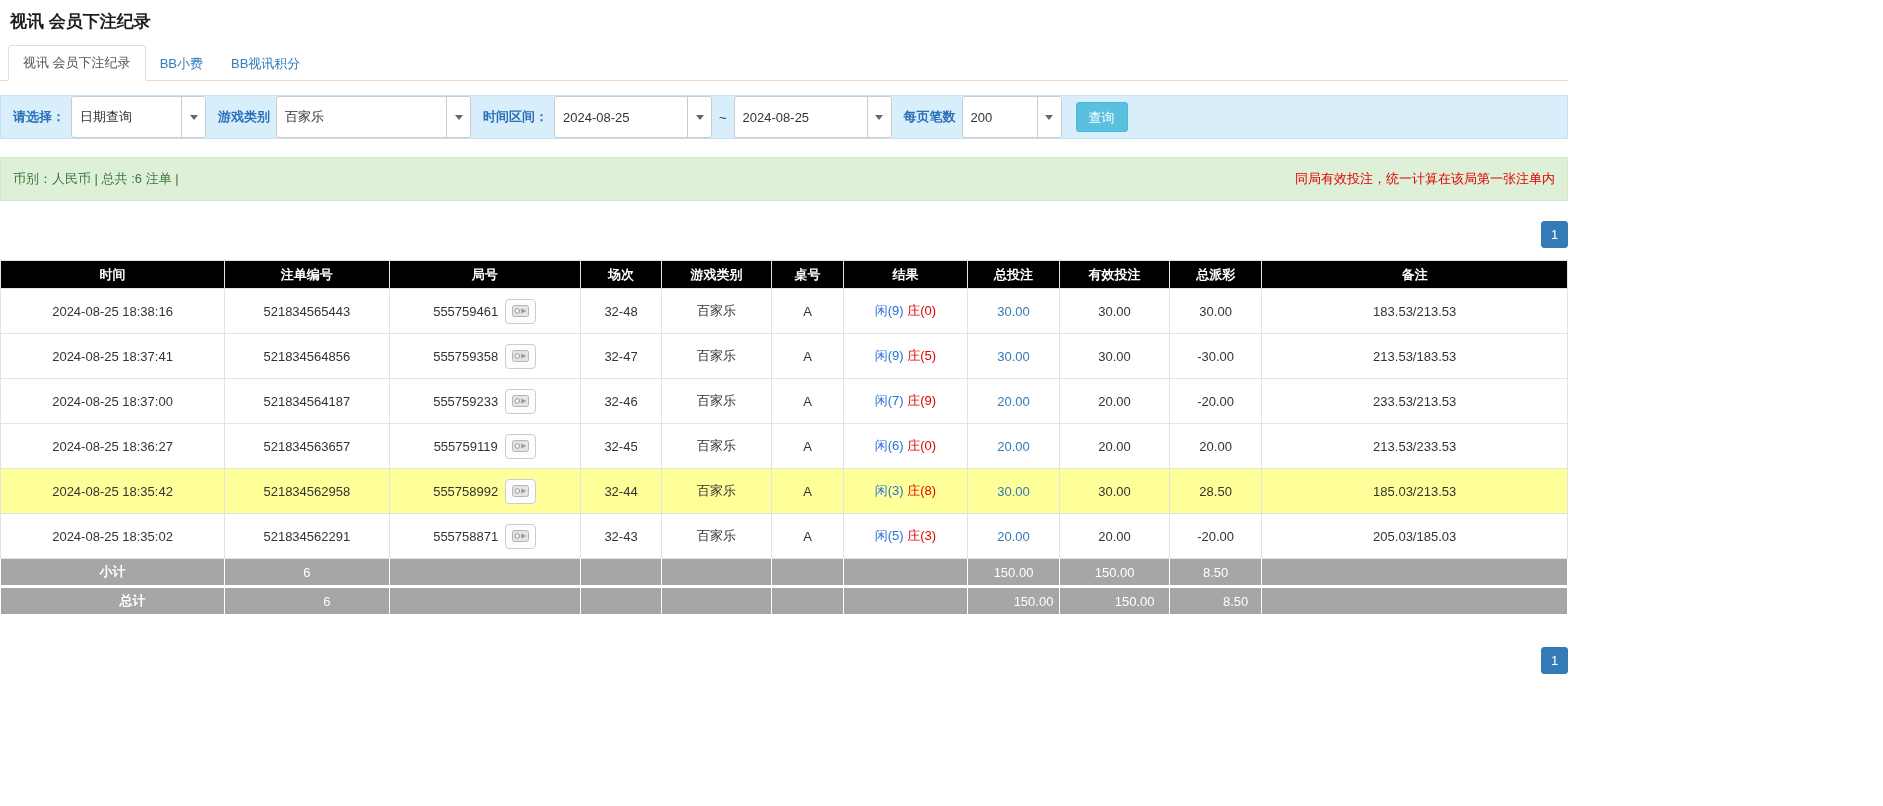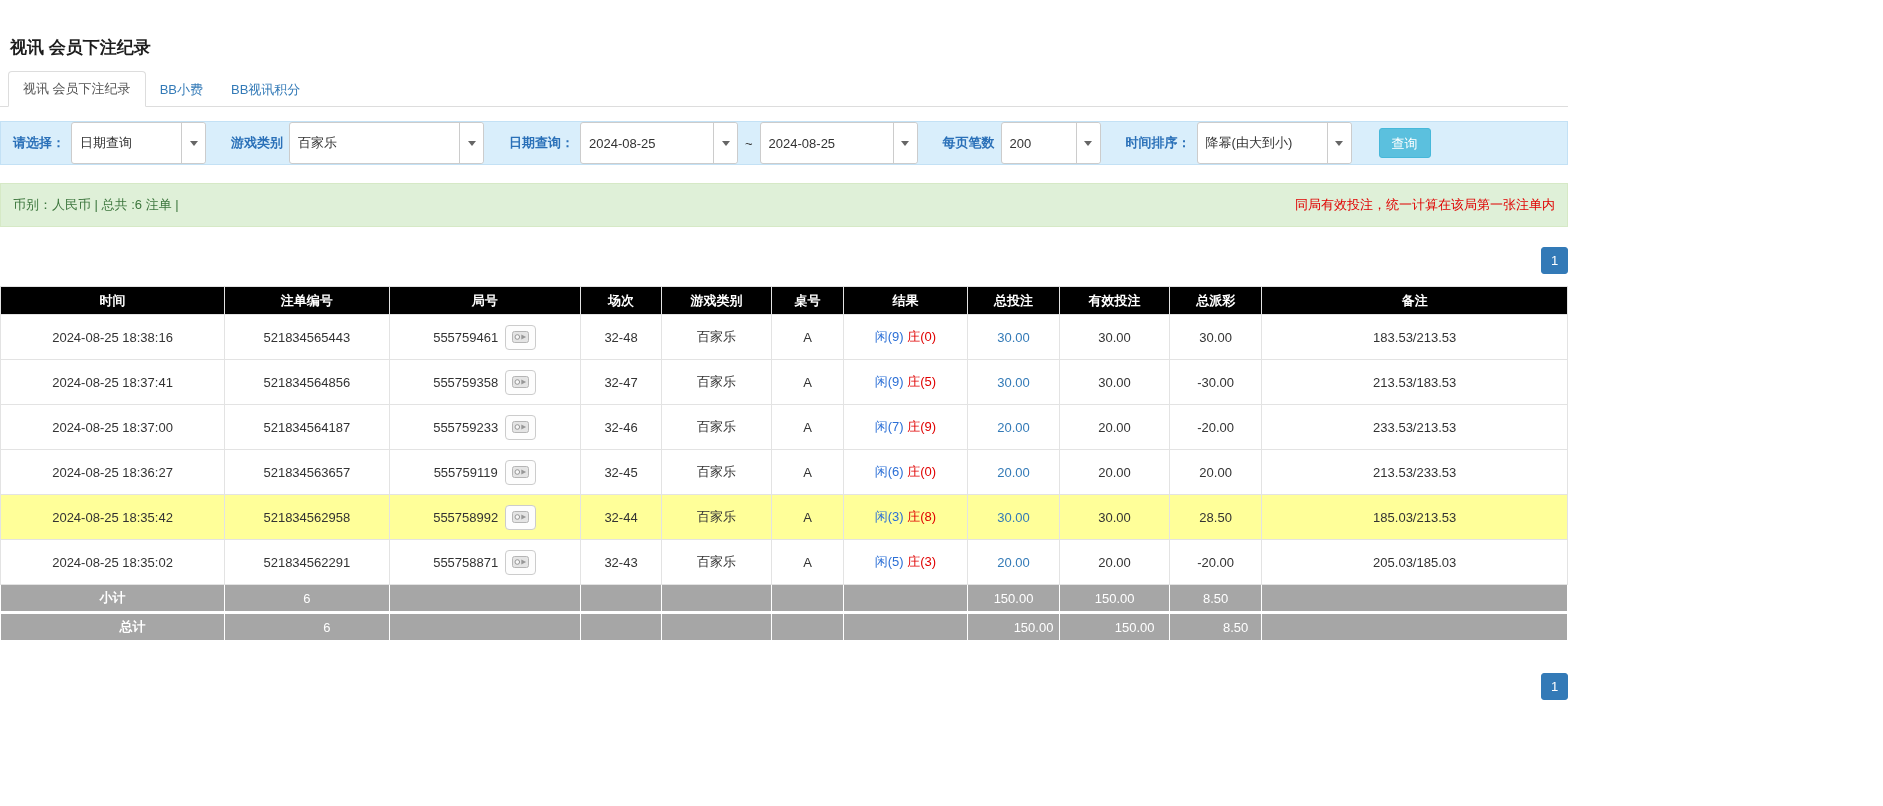--- a/index.html
+++ b/index.html
@@ -4,21 +4,21 @@
 <style>
   * { box-sizing: border-box; margin: 0; padding: 0; }
   html, body { background: #fff; }
   body {
     font-family: "Liberation Sans", "DejaVu Sans", sans-serif;
     font-size: 13px;
     color: #333;
     width: 1883px;
     min-height: 806px;
   }
-  .page { width: 1568px; margin-top: 26px; }
+  .page { width: 1568px; }
 
   
   .page-title {
     font-size: 17px;
     font-weight: 700;
     color: #1c1c1c;
     padding: 10px 0 12px 10px;
   }
 
   
@@ -45,21 +45,21 @@
   .tab.link { color: #337ab7; }
 
   
   .filter-bar {
     margin-top: 14px;
     height: 42px;
     background: #d9eefb;
     border: 1px solid #c3e1f5;
     display: flex;
     align-items: center;
-    gap: 25px;
+    gap: 12px;
     padding: 21px 12px;
   }
   .filter-group { display: flex; align-items: center; gap: 6px; }
   .filter-label { color: #2a70b8; font-weight: 700; white-space: nowrap; }
   .select-control {
     background: #fff;
     border: 1px solid #ccc;
     border-radius: 3px;
     height: 42px;
     display: flex;
@@ -216,21 +216,21 @@
       <span class="filter-label">游戏类别</span>
       <div class="select-control" style="width:195px">
         <span class="select-value">百家乐</span>
         <span class="select-caret">
             <span class="caret"></span>
           </span>
       </div>
     </div>
 
     <div class="filter-group">
-      <span class="filter-label">日期查询：</span>
+      <span class="filter-label">时间区间：</span>
       <div class="select-control" style="width:158px">
         <span class="select-value">2024-08-25</span>
         <span class="select-caret">
             <span class="caret"></span>
           </span>
       </div>
       <span class="date-sep">~</span>
       <div class="select-control" style="width:158px">
         <span class="select-value">2024-08-25</span>
         <span class="select-caret">
@@ -242,29 +242,20 @@
     <div class="filter-group">
       <span class="filter-label">每页笔数</span>
       <div class="select-control" style="width:100px">
         <span class="select-value">200</span>
         <span class="select-caret">
             <span class="caret"></span>
           </span>
       </div>
     </div>
 
-    <div class="filter-group">
-      <span class="filter-label">时间排序：</span>
-      <div class="select-control" style="width:155px">
-        <span class="select-value">降幂(由大到小)</span>
-        <span class="select-caret">
-            <span class="caret"></span>
-          </span>
-      </div>
-    </div>
 
     <button class="search-button">查询</button>
   </div>
 
   <div class="info-bar">
     <span class="info-left">币别：人民币 | 总共 :6 注单 |</span>
     <span class="info-right">同局有效投注，统一计算在该局第一张注单内</span>
   </div>
 
   <div class="pagination top">

